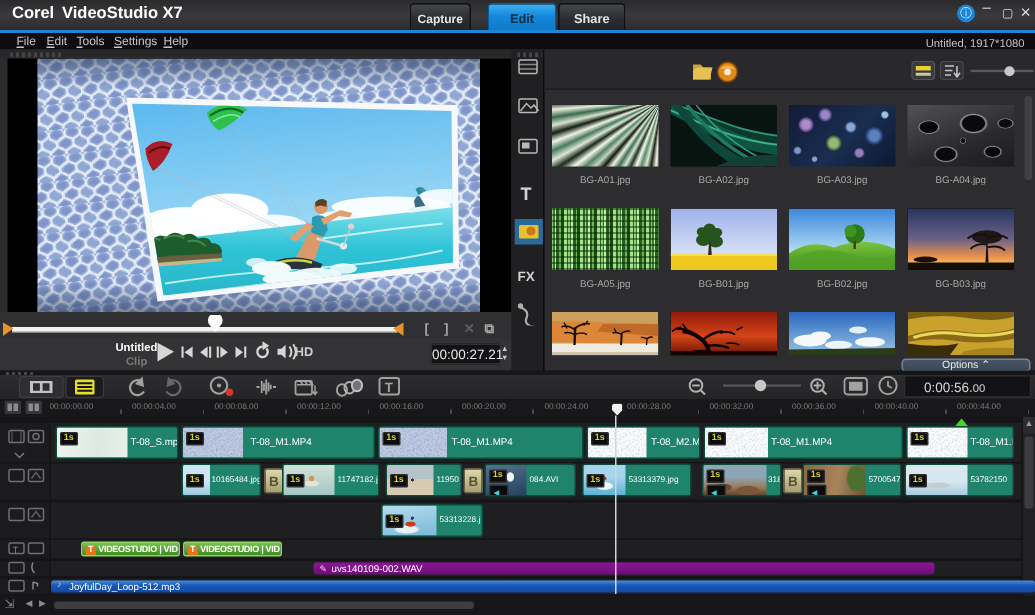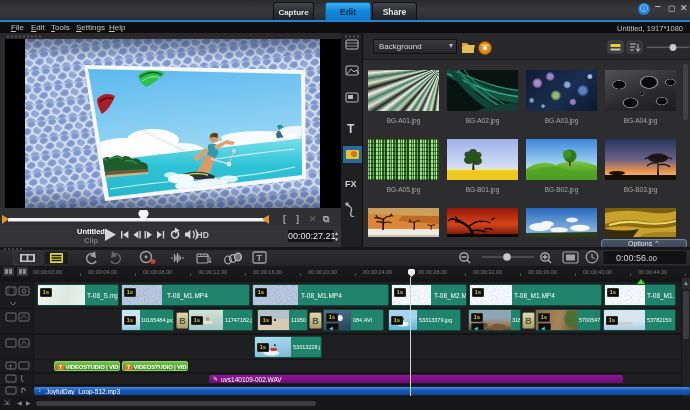--- a/index.html
+++ b/index.html
@@ -64,20 +64,21 @@
 .oclip{top:309px;height:22px;}
 .badge2{position:absolute;width:13px;height:10px;background:#0b0b0b;border:1px solid #333;border-radius:1px;}
 .badge2:after{content:"\25C0";position:absolute;left:2px;top:1px;color:#3ad8d8;font-size:5px;}
 .titleclip{top:361px;height:10px;background:linear-gradient(#74c24d,#3f8c20);border:1px solid #8ed465;border-radius:2px;overflow:hidden;}
 .titleclip .tt{position:absolute;left:2px;top:1.5px;width:7px;height:7px;background:#e07818;border-radius:1px;color:#fff;font-size:6px;font-weight:bold;text-align:center;line-height:7px;}
 .titleclip .nm2{position:absolute;left:10.5px;top:1.5px;color:#fff;font-size:6px;font-weight:bold;white-space:nowrap;letter-spacing:-0.2px;}
 </style></head>
 <body>
 <div id="app" class="a" style="left:0;top:0;width:690px;height:410px">
   <div class="a" id="titlebar"></div>
+  <div class="a" id="apptitle">Corel  VideoStudio X7</div>
   <div class="a tab" style="left:273px;width:41px;font-size:8px;">Capture</div>
   <div class="a tab" style="left:325px;width:46px;background:linear-gradient(#3fb0f2,#1488dc 45%,#0e7bc9);color:#0b2e45;border-color:#0a5a96;">Edit</div>
   <div class="a tab" style="left:372px;width:45px;text-align:center;">Share</div>
   <div class="a" id="winbtns">
     <span style="left:638px;top:3px;width:12px;height:12px;background:#1e84d6;border-radius:50%;color:#cfe8fa;font-size:8px;text-align:center;line-height:12px;">ⓘ</span>
     <span style="left:655px;top:0px;">–</span>
     <span style="left:668px;font-size:8px;top:4px;">▢</span>
     <span style="left:680px;top:3px;font-size:9px;">✕</span>
   </div>
   <div class="a" id="blueline"></div>
@@ -284,21 +285,20 @@
     <rect x="0" y="109" width="19" height="17" fill="#2a6a9a"></rect>
     <rect x="3" y="113" width="13" height="9" rx="1" fill="#e8c030"></rect>
     <circle cx="11" cy="117" r="3" fill="#c87818"></circle>
     <text x="2" y="150" font-size="9" font-weight="bold" fill="#d2d2d2" font-family="Liberation Sans,sans-serif">FX</text>
     <path d="M4,168 q6,2 4,7 q-2,5 6,6" stroke="#b0b0b0" fill="none" stroke-width="1.4"></path>
     <circle cx="4" cy="167" r="1.8" fill="#b0b0b0"></circle>
   </svg>
   </div>
   <div class="a" id="libtop"></div>
   <div class="a grip" style="left:345px;top:35px;width:16px;"></div>
-  <div class="a" id="dropdown">Background<span class="dd">▾</span></div>
   <div class="a" style="left:461px;top:39px;">
   <svg width="230" height="17" viewBox="0 0 230 17">
     <path d="M1,4 h5 l2,2 h5 v8 h-12 z" fill="#caa23c"></path>
     <path d="M1,8 l3,-2 h10 l-2,8 h-11 z" fill="#e6c050"></path>
     <circle cx="24" cy="9" r="6.5" fill="#e08a18" stroke="#8a4a08" stroke-width="1"></circle>
     <path d="M19,7 a6.5,6.5 0 0 1 10,0 z" fill="#f0b050"></path>
     <circle cx="24" cy="9" r="2.2" fill="#fff" opacity="0.85"></circle>
     <g transform="translate(147,0)">
       <rect x="0" y="2" width="15" height="12" rx="2" fill="#3a3a3e" stroke="#555" stroke-width="0.8"></rect>
       <rect x="2.5" y="5" width="10" height="3" fill="#e8d232"></rect>

